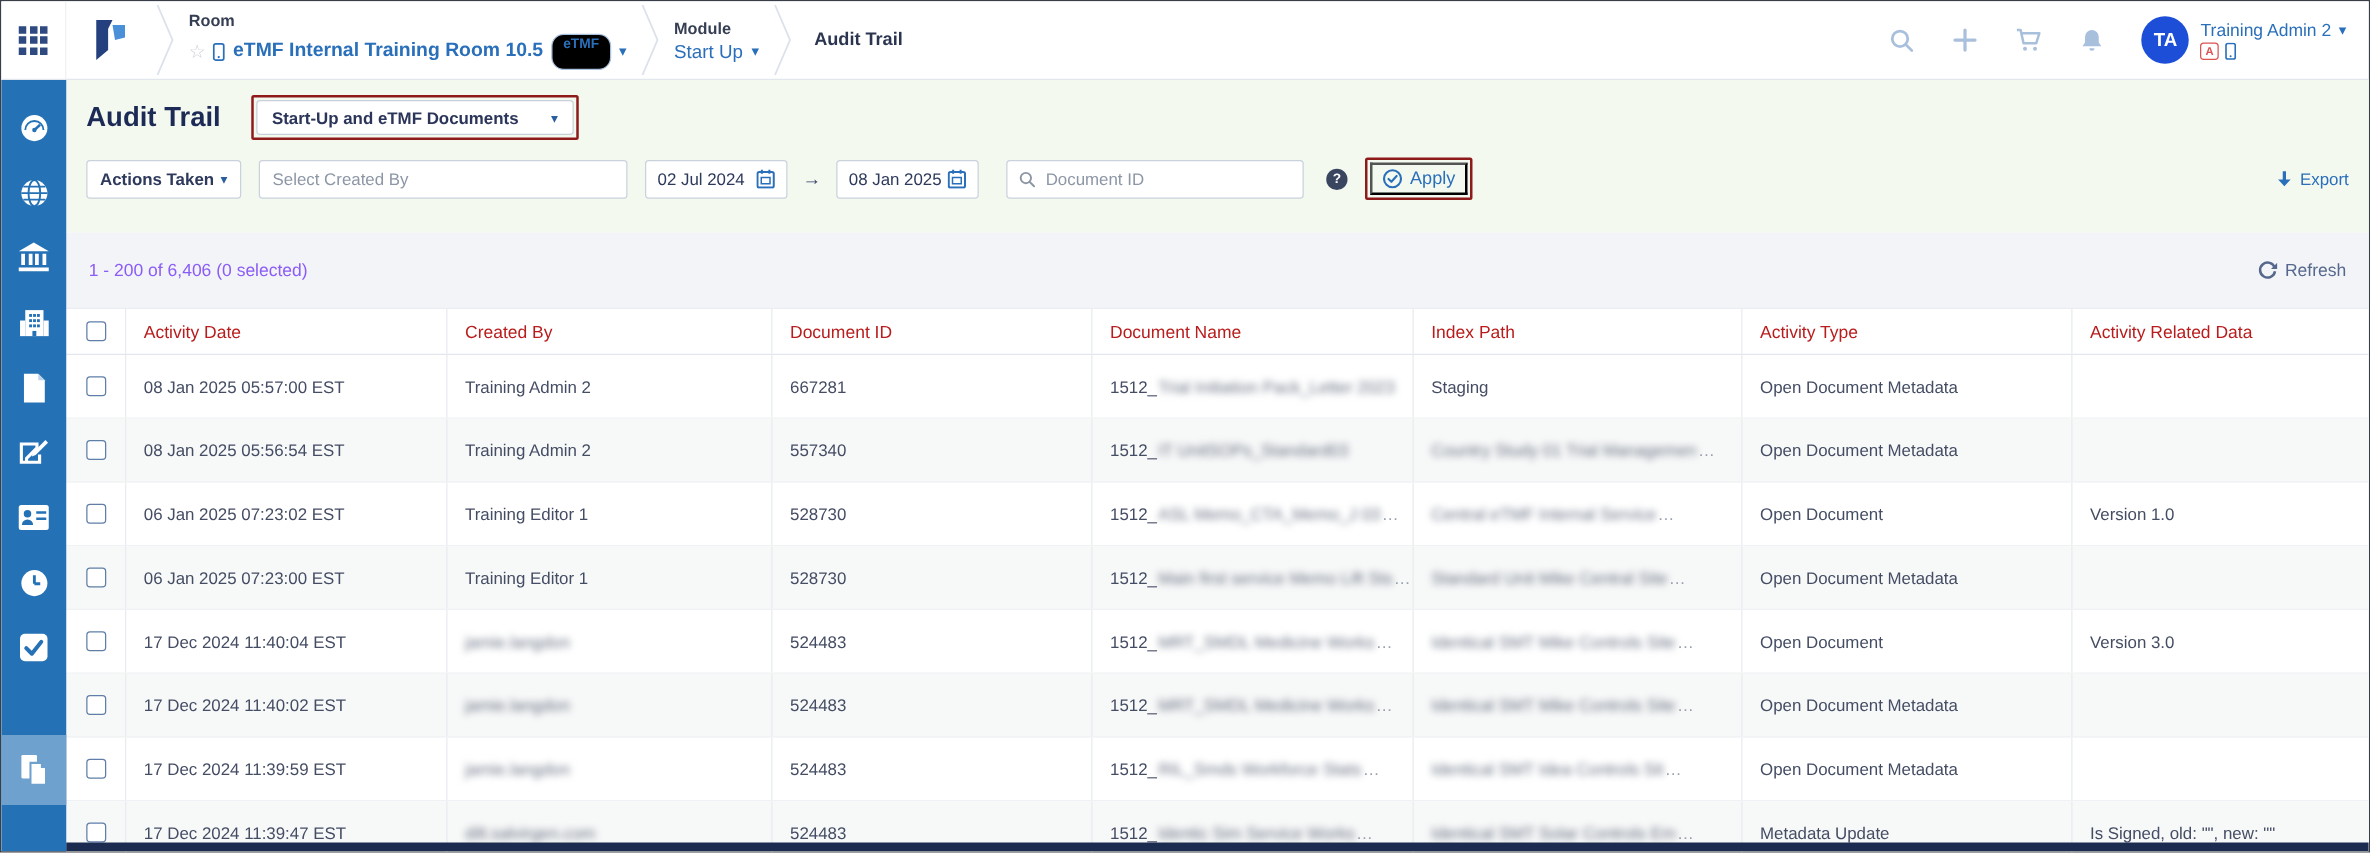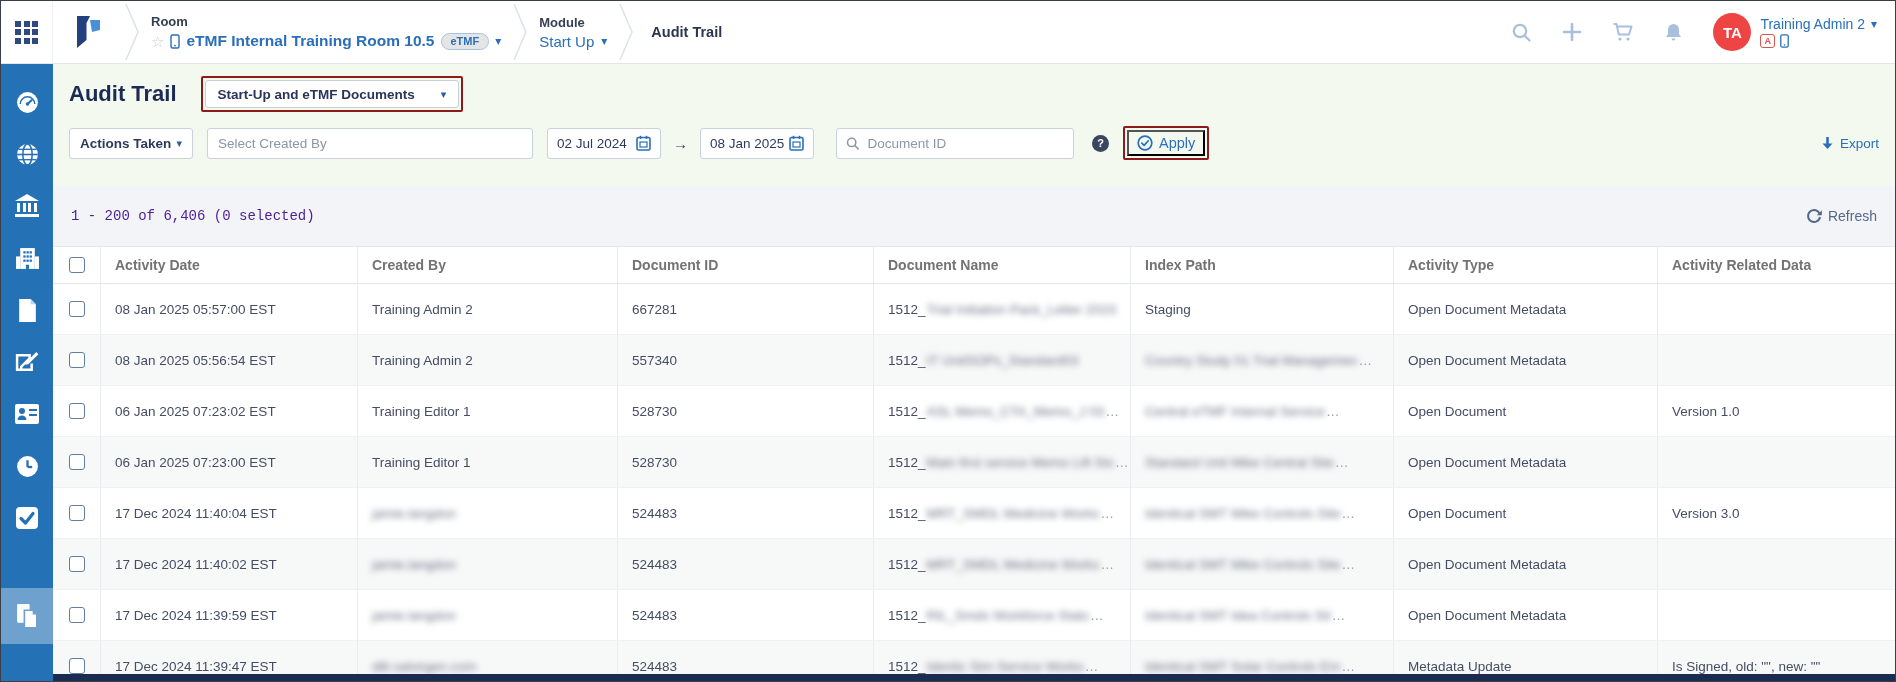--- a/index.html
+++ b/index.html
@@ -17,29 +17,29 @@
               border-right:1px solid #EDF0F4; cursor:pointer; flex:0 0 52px; }
   .grid-icon { display:grid; grid-template-columns:repeat(3,6px); grid-gap:2.5px; }
   .grid-icon i { width:6px; height:6px; background:#2E4A80; display:block; }
   .logo { margin:0 10px 0 20px; display:flex; align-items:center; }
   .crumb-sep { margin:0 12px; flex:0 0 auto; }
   .tb-block { display:flex; flex-direction:column; justify-content:center; gap:3px; }
   .tb-label { font-size:13px; font-weight:700; color:#353E52; }
   .room-line { display:flex; align-items:center; gap:6px; }
   .star { color:#C6CCD6; font-size:15px; line-height:1; }
   .room-name { color:#2A6FBA; font-weight:700; font-size:15.5px; }
-  .etmf-pill { border:1px solid #A9C2E0; background:#e5e5e5; color:#2A6FBA; font-size:11px;
-               font-weight:700; border-radius:10px; padding:1px 9px 2px; }
+  .etmf-pill { border:1px solid #A9C2E0; background:#000000; color:#2A6FBA; font-size:11px;
+               font-weight:700; border-radius:10px; padding:1px 9px 14px; }
   .caret { color:#2A6FBA; font-size:12px; line-height:1; }
   .module-value { color:#2A6FBA; font-weight:400; font-size:15px; display:flex; gap:7px; align-items:center; }
   .crumb-current { font-size:14.5px; font-weight:700; color:#2B3550; margin-left:6px; }
   .top-actions { margin-left:auto; display:flex; align-items:center; gap:30px; padding-right:18px; }
   .top-icon { cursor:pointer; display:flex; }
   .user-chip { display:flex; align-items:center; gap:9px; cursor:pointer; }
-  .avatar { width:38px; height:38px; border-radius:50%; background:#ef4444; color:#fff;
+  .avatar { width:38px; height:38px; border-radius:50%; background:#1d4ed8; color:#fff;
             display:flex; align-items:center; justify-content:center; font-weight:700; font-size:15px; }
   .user-meta { display:flex; flex-direction:column; gap:2px; }
   .user-name { color:#2A6FBA; font-size:14px; display:flex; align-items:center; gap:6px; }
   .user-sub { display:flex; align-items:center; gap:5px; }
   .a-badge { border:1.5px solid #D9534F; color:#D9534F; font-size:9px; font-weight:700;
              border-radius:3px; padding:0 3px; line-height:12px; }
   
   .sidebar { position:absolute; top:63px; left:0; bottom:0; width:52px; background:#2471B5;
              display:flex; flex-direction:column; align-items:center; z-index:5; }
   .side-item { width:52px; height:52px; display:flex; align-items:center; justify-content:center;
@@ -58,42 +58,42 @@
   .dd-caret { color:#2A5E9E; font-size:11px; }
   .filter-row { display:flex; align-items:center; gap:14px; margin-top:10px; }
   .ctrl { background:#fff; border:1px solid #C9D2DC; border-radius:3px; height:31px;
           display:flex; align-items:center; font-size:13.5px; }
   .dd-actions { width:124px; padding:0 10px; justify-content:space-between; cursor:pointer; }
   .dd-actions .txt { font-weight:700; color:#2E3A5C; }
   .inp { color:#2E3A5C; }
   .inp input { border:none; outline:none; font-family:inherit; font-size:13.5px; width:100%;
                color:#2E3A5C; background:transparent; }
   .inp input::placeholder { color:#8C96A5; opacity:1; }
-  .created-by { width:326px; padding:0 10px; }
+  .created-by { width:295px; padding:0 10px; }
   .datebox { width:114px; padding:0 9px; justify-content:space-between; cursor:pointer; }
   .datebox .d { color:#2E3A5C; font-size:13.5px; }
   .range-arrow { color:#2E3A5C; font-size:15px; margin:0 -2px; }
   .docid { width:238px; padding:0 9px; gap:8px; margin-left:8px; }
   .help-dot { width:17px; height:17px; border-radius:50%; background:#3A4660; color:#fff;
               font-size:11px; font-weight:700; display:flex; align-items:center; justify-content:center;
               margin-left:4px; cursor:pointer; }
   .apply-btn { display:flex; align-items:center; gap:6px; color:#2A6FBA; font-size:14.5px;
                font-weight:400; padding:3px 8px; cursor:pointer; background:transparent; }
   .export-link { margin-left:auto; display:flex; align-items:center; gap:6px; color:#2A6FBA;
                  font-size:13.5px; cursor:pointer; }
   .list-bar { height:60px; background:#F2F4F8; display:flex; align-items:center; padding:0 18px; }
-  .count-text { font-size:14px; color:#4c1d95;font-family:Liberation Mono, monospace; }
+  .count-text { font-size:14px; color:#8b5cf6; }
   .refresh-link { margin-left:auto; display:flex; align-items:center; gap:6px; color:#55688C;
                   font-size:14px; cursor:pointer; }
   
   .table-wrap { position:absolute; top:182px; left:0; right:0; bottom:0; background:#fff; }
   .tgrid { display:grid; grid-template-columns:48px 257px 260px 256px 257px 263px 264px minmax(0,1fr); }
   .thead { height:38px; border-top:1px solid #E3E7ED; border-bottom:1px solid #E3E7ED; }
-  .th { display:flex; align-items:center; padding:0 14px; font-size:14px; font-weight:700;
-        color:#737373; border-right:1px solid #E8EBEF; overflow:hidden; white-space:nowrap; cursor:pointer; }
+  .th { display:flex; align-items:center; padding:0 14px; font-size:14px; font-weight:400;
+        color:#b91c1c; border-right:1px solid #E8EBEF; overflow:hidden; white-space:nowrap; cursor:pointer; }
   .th:last-child, .td:last-child { border-right:none; }
   .trow { height:51px; border-bottom:1px solid #F0F1F4; }
   .trow.alt { background:#F7F8F8; }
   .td { display:flex; align-items:center; padding:0 14px; font-size:13.5px; color:#454D64;
         border-right:1px solid #E8EBEF; overflow:hidden; white-space:nowrap; }
   .td.cb-cell, .th.cb-cell { justify-content:center; padding:0; }
   .cb { width:16px; height:16px; border:1.5px solid #5F7EA8; border-radius:3px; background:#fff;
         display:inline-block; cursor:pointer; }
   .blur { filter: blur(3px); color:#6A7384; user-select:none; }
   .ell { color:#9AA0AD; margin-left:1px; }

